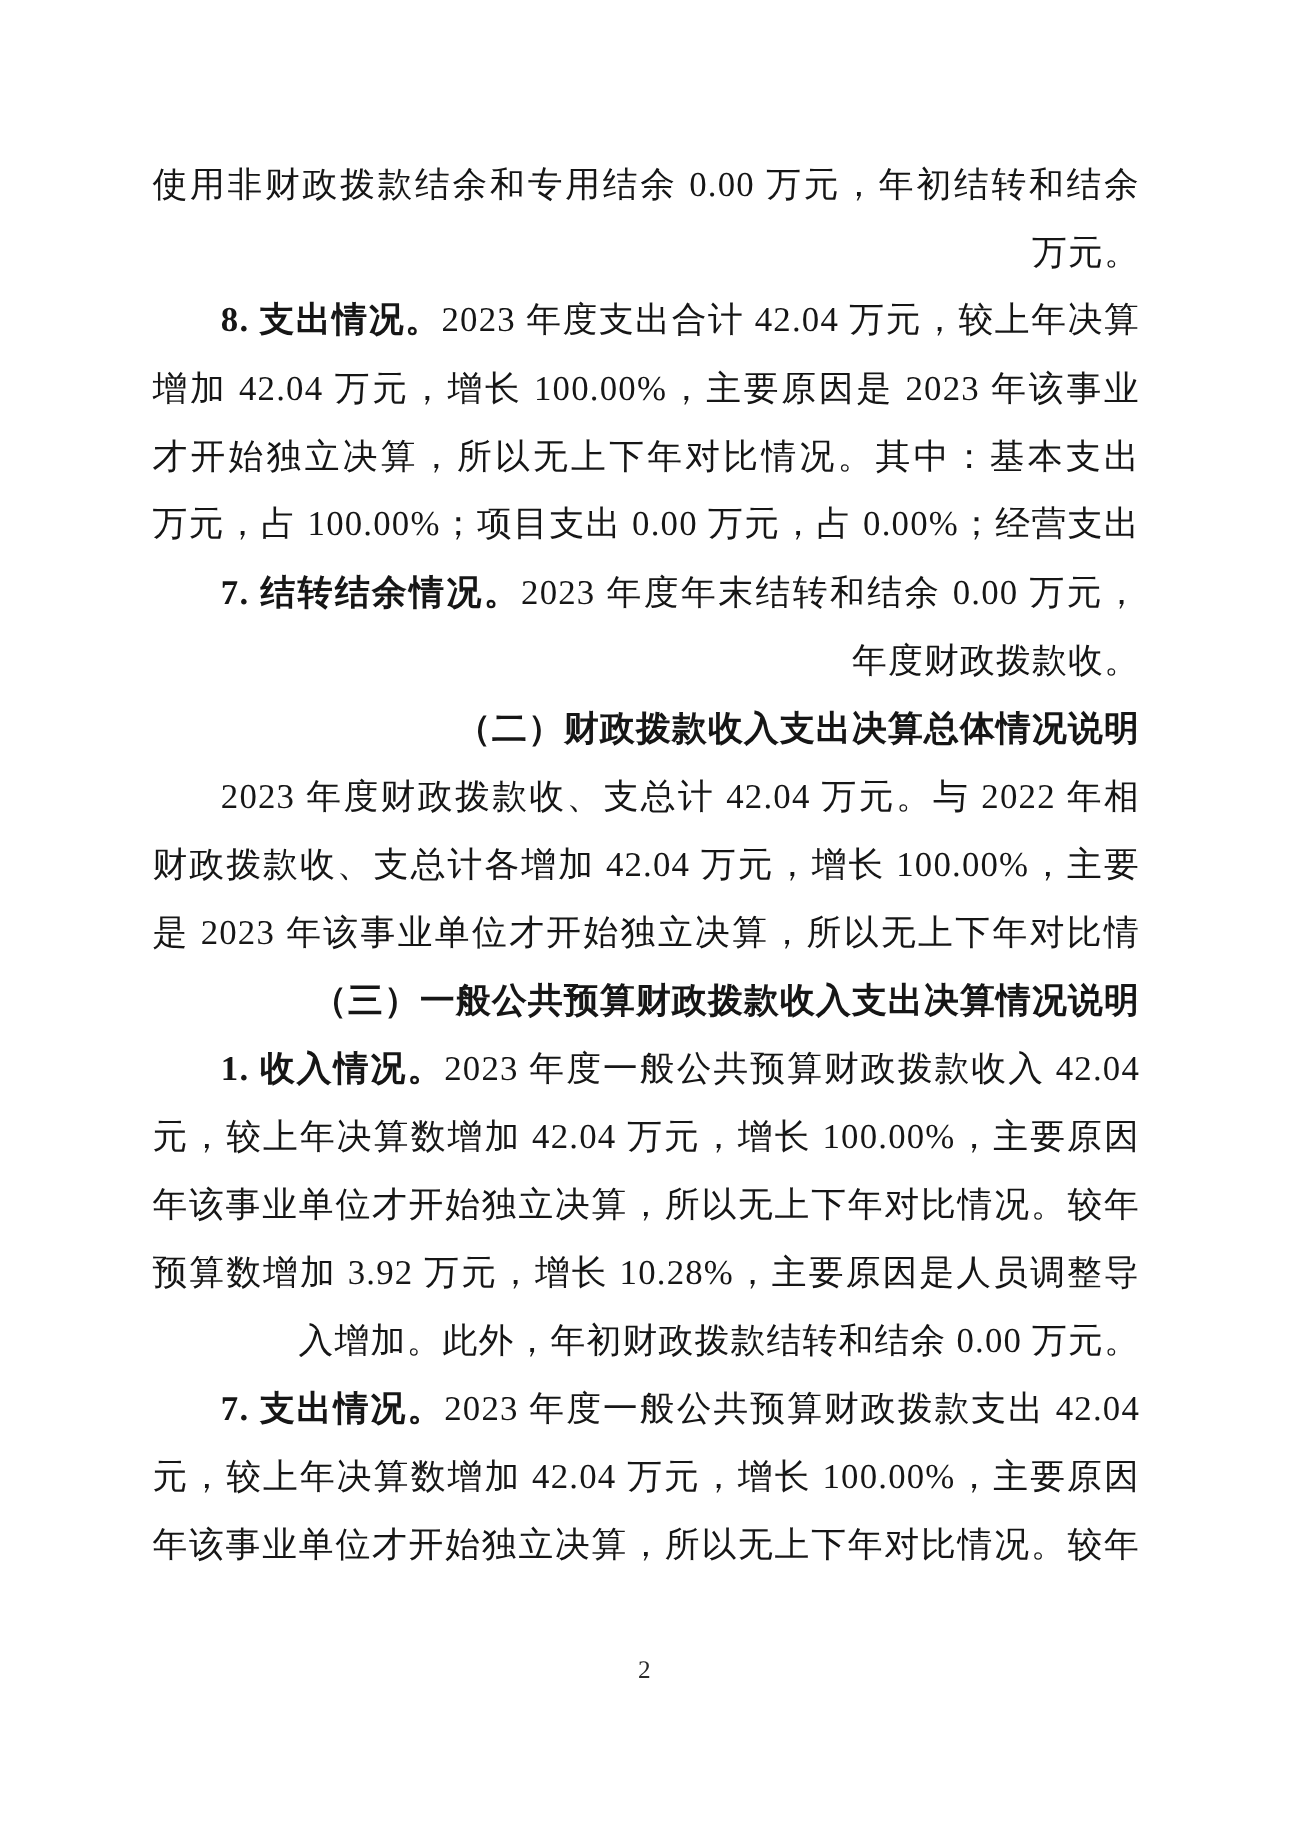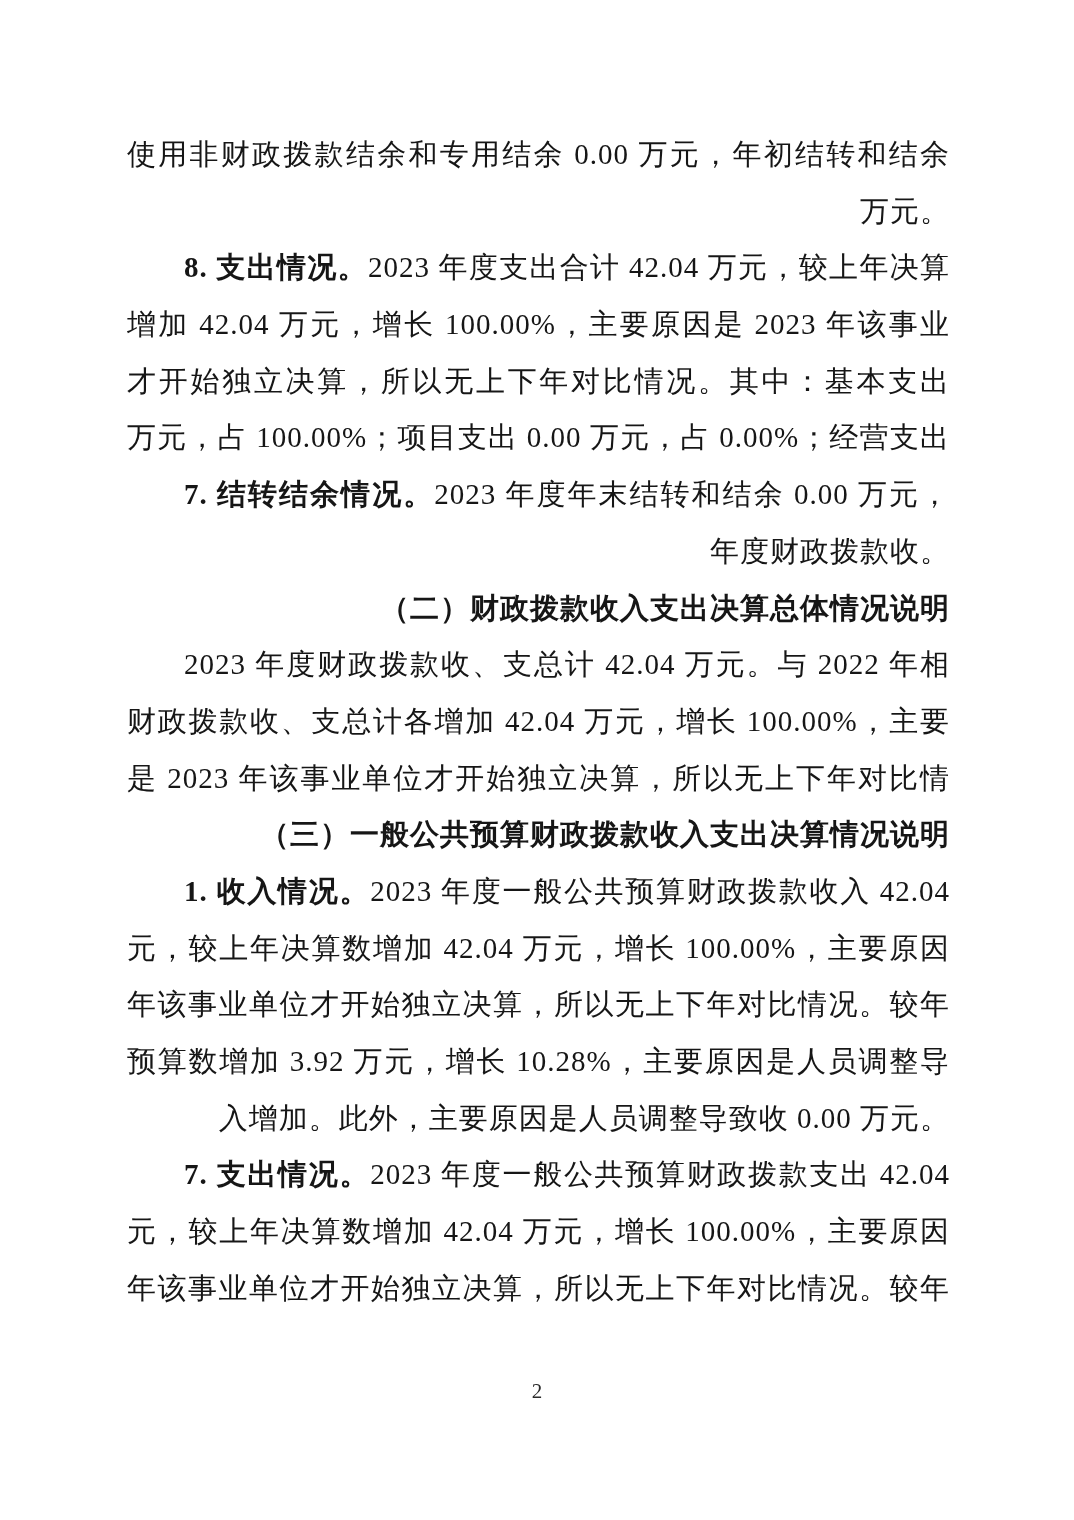--- a/index.html
+++ b/index.html
@@ -66,19 +66,19 @@
       <div class="line"><span class="run">年度财政拨款收。</span></div>
       <div class="line indent"><span class="run-bold">（二）财政拨款收入支出决算总体情况说明</span></div>
       <div class="line justify indent"><span class="run">2023 年度财政拨款收、支总计 42.04 万元。与 2022 年相比，</span></div>
       <div class="line justify"><span class="run">财政拨款收、支总计各增加 42.04 万元，增长 100.00%，主要原因</span></div>
       <div class="line justify"><span class="run">是 2023 年该事业单位才开始独立决算，所以无上下年对比情况。</span></div>
       <div class="line indent"><span class="run-bold">（三）一般公共预算财政拨款收入支出决算情况说明</span></div>
       <div class="line justify indent"><span class="run-bold">1. 收入情况。</span><span class="run">2023 年度一般公共预算财政拨款收入 42.04 万</span></div>
       <div class="line justify"><span class="run">元，较上年决算数增加 42.04 万元，增长 100.00%，主要原因是 2023</span></div>
       <div class="line justify"><span class="run">年该事业单位才开始独立决算，所以无上下年对比情况。较年初</span></div>
       <div class="line justify"><span class="run">预算数增加 3.92 万元，增长 10.28%，主要原因是人员调整导致收</span></div>
-      <div class="line"><span class="run">入增加。此外，主要原因是人员调整导致收 0.00 万元。</span></div>
+      <div class="line"><span class="run">入增加。此外，年初财政拨款结转和结余 0.00 万元。</span></div>
       <div class="line justify indent"><span class="run-bold">7. 支出情况。</span><span class="run">2023 年度一般公共预算财政拨款支出 42.04 万</span></div>
       <div class="line justify"><span class="run">元，较上年决算数增加 42.04 万元，增长 100.00%，主要原因是 2023</span></div>
       <div class="line justify"><span class="run">年该事业单位才开始独立决算，所以无上下年对比情况。较年初</span></div>
     </div>
   <div class="footer">2</div>
 </div>
 
 </body></html>

